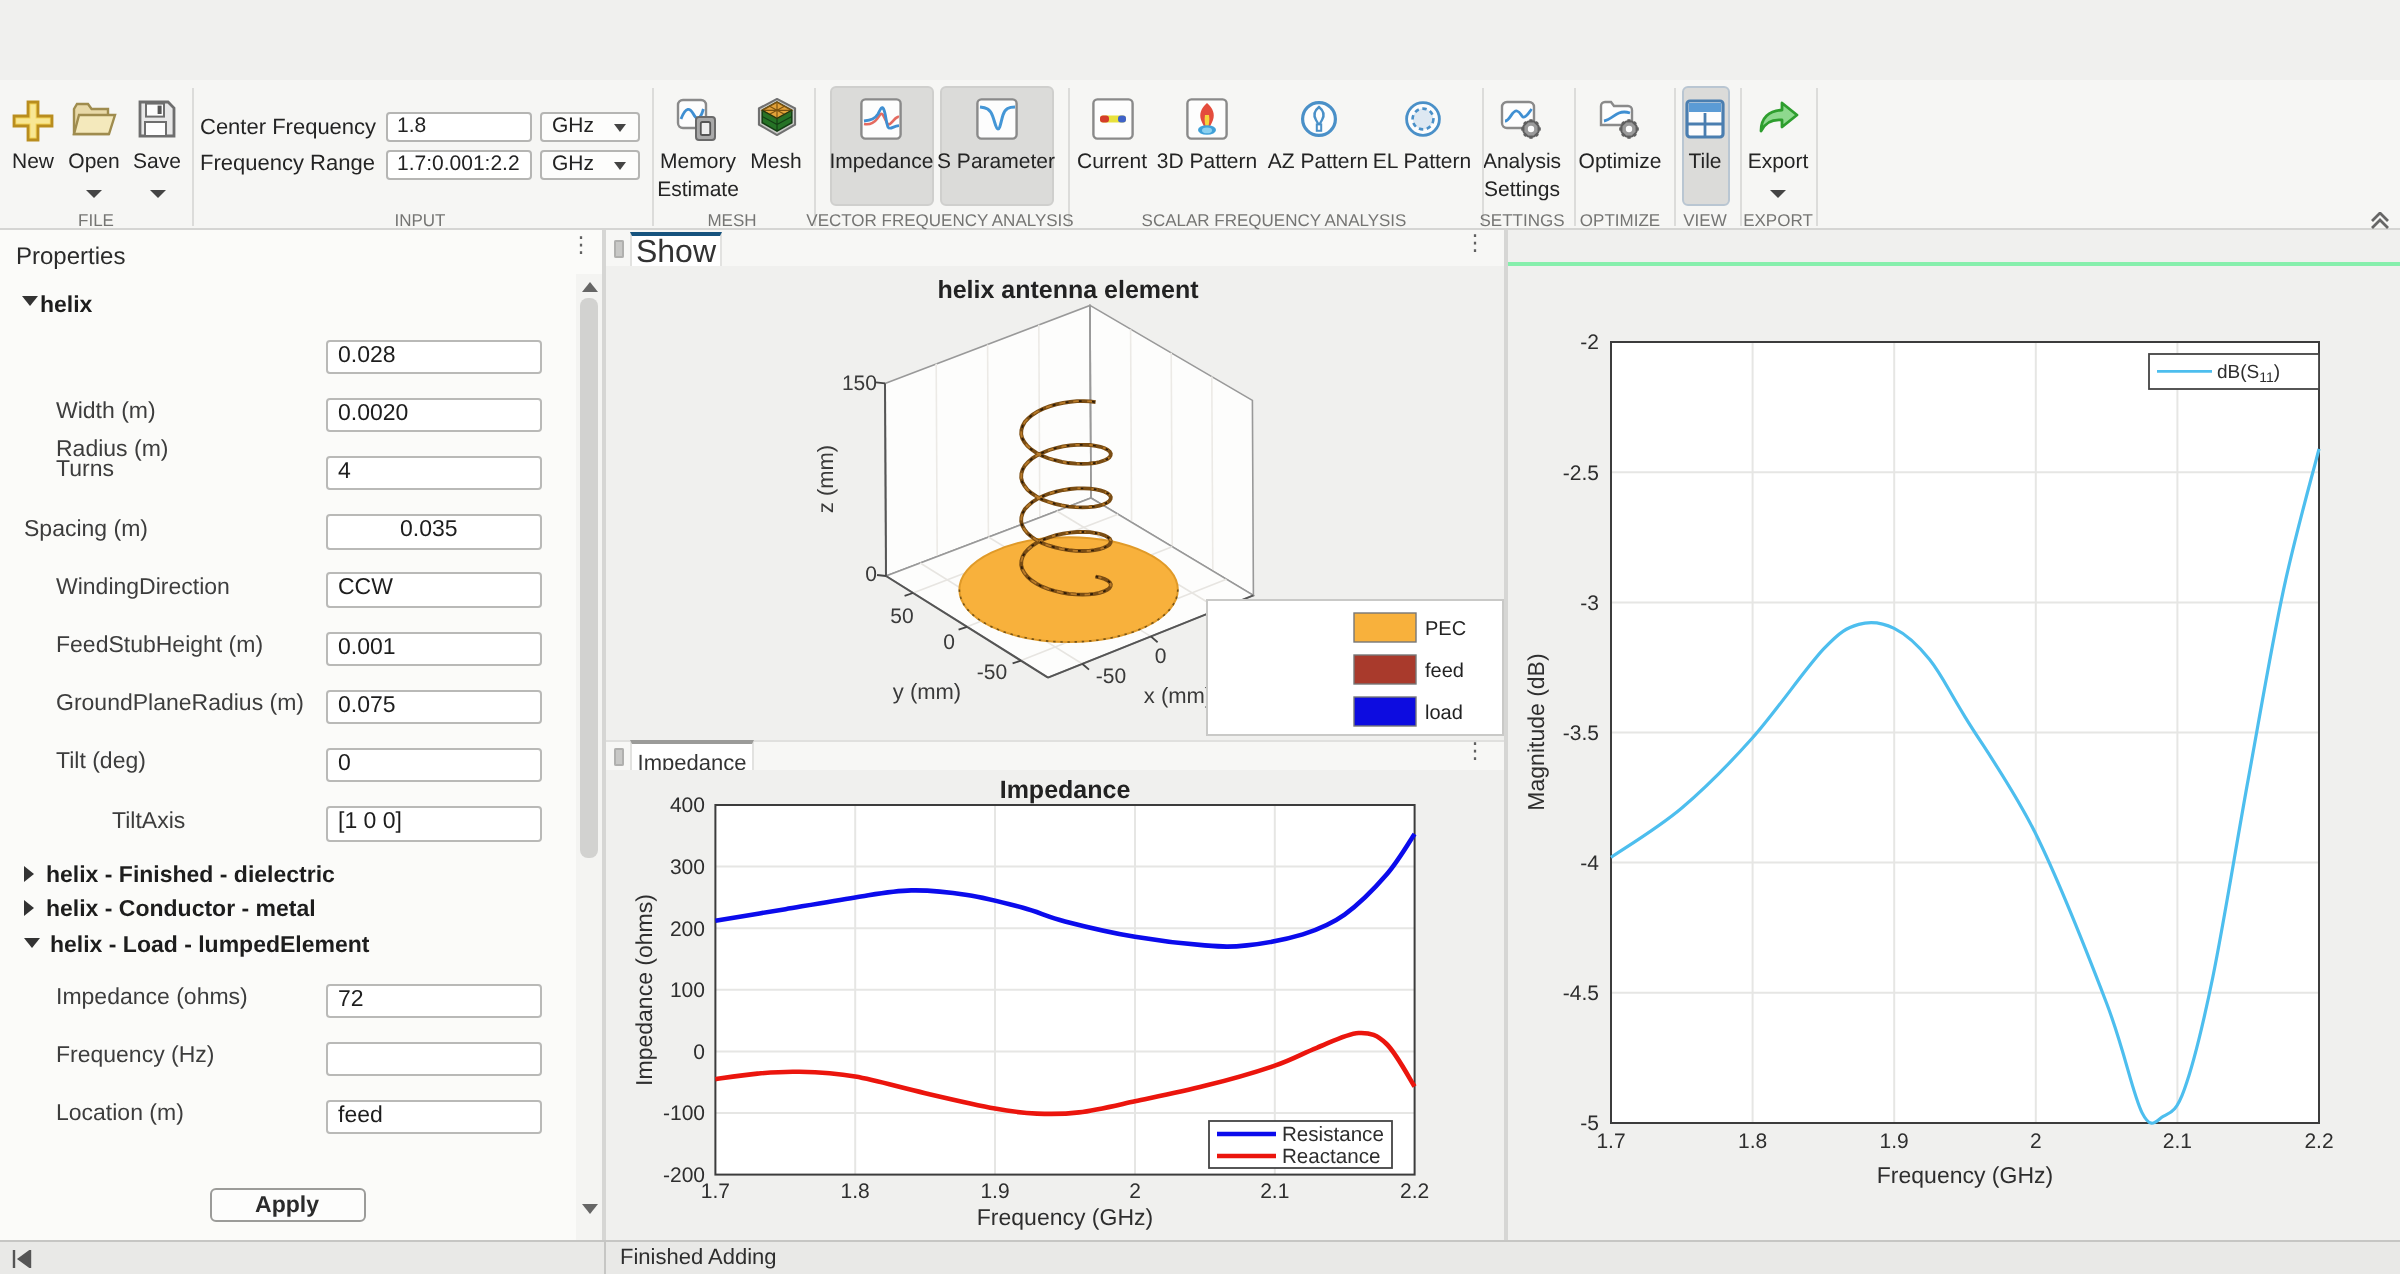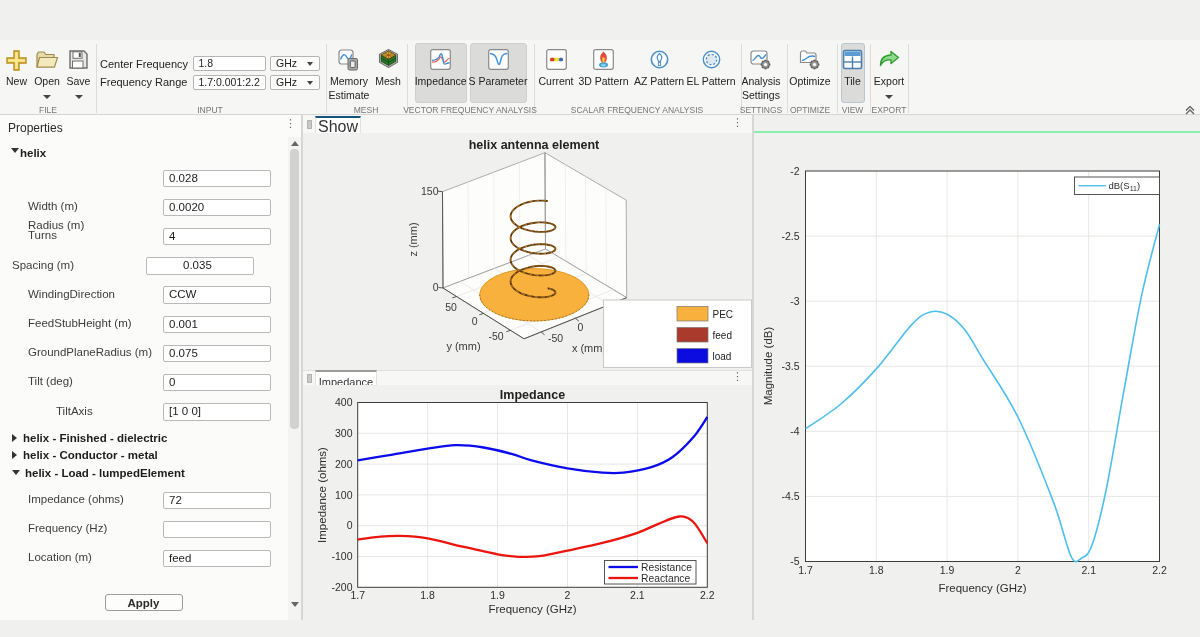--- a/index.html
+++ b/index.html
@@ -185,21 +185,21 @@
 <div class="dots3" style="left:285px;top:6px;">⋮</div>
 <div style="position:absolute;left:11px;top:33px;width:0;height:0;border-left:4px solid transparent;border-right:4px solid transparent;border-top:5px solid #333;"></div>
 <div style="position:absolute;left:20px;top:31.5px;font-size:11.5px;font-weight:bold;color:#1d1d1d;">helix</div>
 <div class="plab" style="left:28px;top:56.0px;margin-top:48px;">Radius (m)</div>
       <div class="pin" style="left:163px;top:54.5px;">0.028</div>
       <div class="plab" style="left:28px;top:85.2px;">Width (m)</div>
       <div class="pin" style="left:163px;top:83.7px;">0.0020</div>
       <div class="plab" style="left:28px;top:114.4px;">Turns</div>
       <div class="pin" style="left:163px;top:112.9px;">4</div>
       <div class="plab" style="left:12px;top:143.6px;">Spacing (m)</div>
-      <div class="pin" style="left:146px;top:142.1px;padding-left:36px;">0.035</div>
+      <div class="pin" style="left:163px;top:142.1px;padding-left:36px;">0.035</div>
       <div class="plab" style="left:28px;top:172.79999999999998px;">WindingDirection</div>
       <div class="pin" style="left:163px;top:171.29999999999998px;">CCW</div>
       <div class="plab" style="left:28px;top:201.99999999999997px;">FeedStubHeight (m)</div>
       <div class="pin" style="left:163px;top:200.49999999999997px;">0.001</div>
       <div class="plab" style="left:28px;top:231.19999999999996px;">GroundPlaneRadius (m)</div>
       <div class="pin" style="left:163px;top:229.69999999999996px;">0.075</div>
       <div class="plab" style="left:28px;top:260.4px;">Tilt (deg)</div>
       <div class="pin" style="left:163px;top:258.9px;">0</div>
       <div class="plab" style="left:28px;top:289.59999999999997px;margin-left:28px;">TiltAxis</div>
       <div class="pin" style="left:163px;top:288.09999999999997px;">[1 0 0]</div>
@@ -368,13 +368,20 @@
         <text x="799.5" y="565.2" text-anchor="end" font-size="10.5">-5</text>
 <text x="772" y="366" text-anchor="middle" font-size="11.5" transform="rotate(-90 772 366)">Magnitude (dB)</text>
 <text x="982.5" y="591.5" text-anchor="middle" font-size="11.5">Frequency (GHz)</text>
 <path d="M 805.5 428.7 C 811.4 424.6 829.1 414.0 840.9 404.0 C 852.7 394.0 864.5 382.1 876.3 368.9 C 888.1 355.6 902.9 334.0 911.7 324.6 C 920.6 315.2 923.5 314.0 929.4 312.2 C 935.3 310.5 941.2 311.3 947.1 314.2 C 953.0 317.1 958.9 322.4 964.8 329.8 C 970.7 337.2 973.6 343.9 982.5 358.4 C 991.4 373.0 1006.1 393.2 1017.9 417.0 C 1029.7 440.9 1044.4 478.4 1053.3 501.6 C 1062.2 524.8 1066.3 546.9 1071.0 556.3 C 1075.7 565.7 1078.1 560.2 1081.6 558.2 C 1085.2 556.3 1088.1 556.2 1092.2 544.6 C 1096.4 533.0 1101.1 514.4 1106.4 488.6 C 1111.7 462.8 1118.2 422.0 1124.1 389.7 C 1130.0 357.4 1135.9 322.2 1141.8 294.7 C 1147.7 267.1 1156.6 236.1 1159.5 224.4 " fill="none" stroke="#4dbeee" stroke-width="1.6"></path>
 <rect x="1074.5" y="177" width="85" height="17.5" fill="#fff" stroke="#444" stroke-width="0.9"></rect>
 <line x1="1078.5" y1="185.7" x2="1106" y2="185.7" stroke="#4dbeee" stroke-width="1.4"></line>
 <text x="1108.5" y="189" font-size="9.5">dB(S<tspan font-size="7" dy="2">11</tspan><tspan dy="-2">)</tspan></text>
 </g>
     </svg>
 
+<div style="position:absolute;left:0;top:620px;width:1200px;height:17px;background:#e9e9e7;border-top:1px solid #c6c6c4;">
+<svg width="10" height="9" viewBox="0 0 10 9" style="position:absolute;left:6px;top:4px;">
+        <path d="M1 0 L1 9 M9 0.5 L3.5 4.5 L9 8.5z" stroke="#555" stroke-width="1.2" fill="#555"></path>
+      </svg>
+<div style="position:absolute;left:302px;top:0;width:1px;height:17px;background:#c6c6c4;"></div>
+<div style="position:absolute;left:310px;top:2px;font-size:11px;color:#2e2e2e;">Finished Adding</div>
+</div>
 
 </div>
 </body></html>

